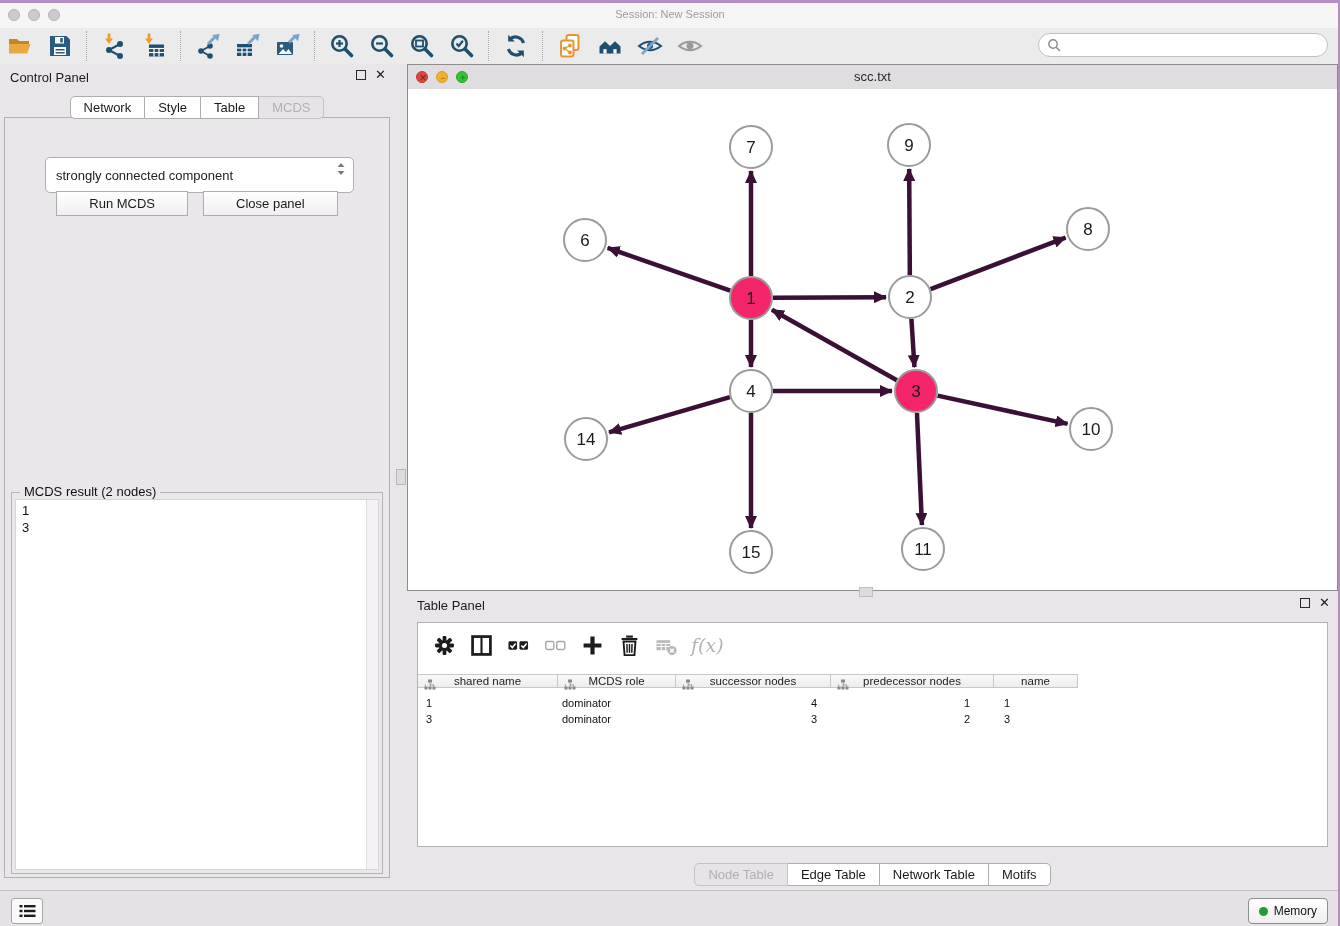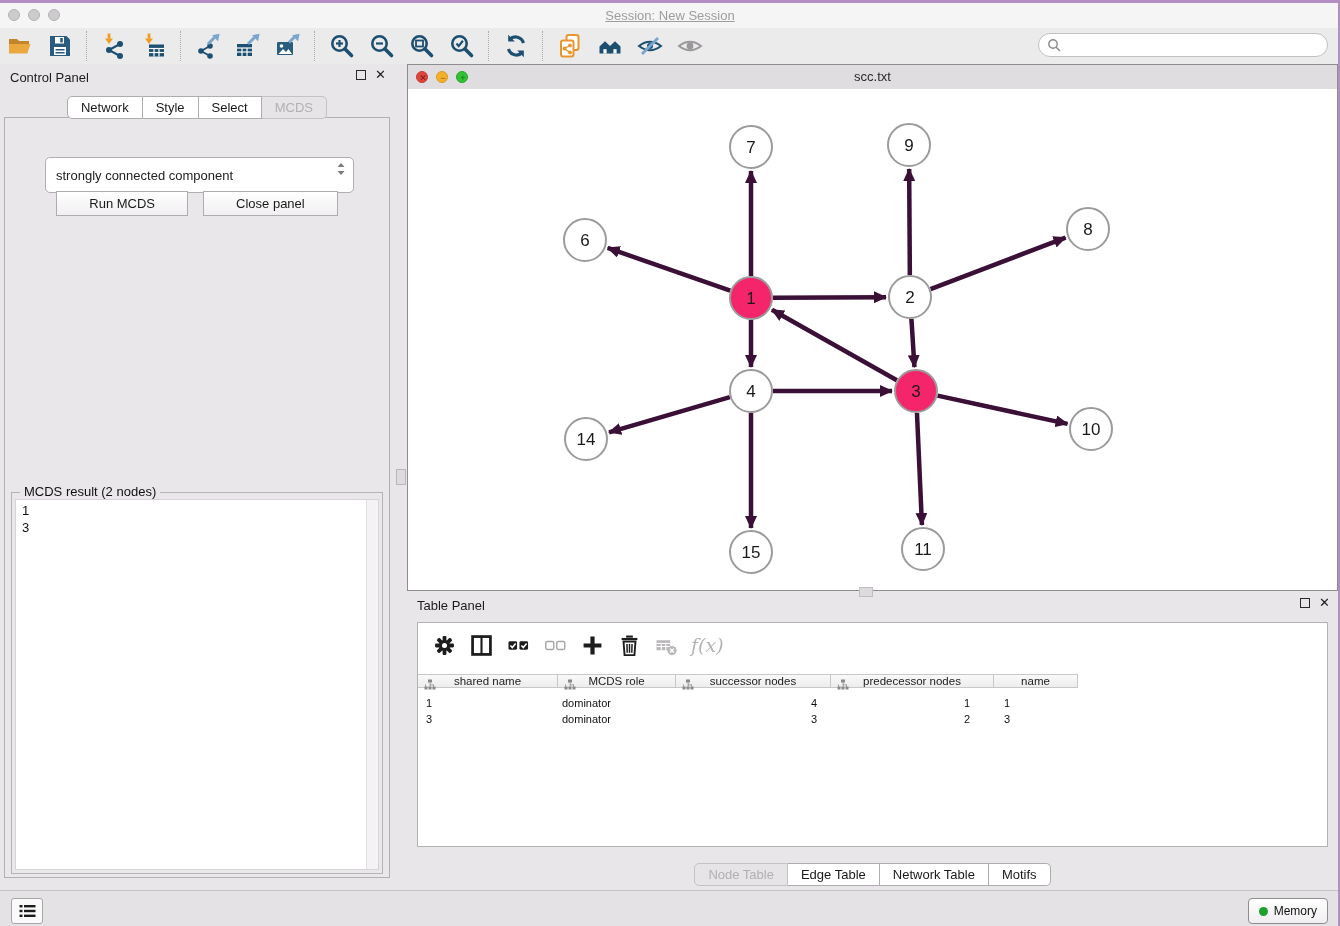--- a/index.html
+++ b/index.html
@@ -6,21 +6,21 @@
   body{width:1340px;height:926px;overflow:hidden;background:#e8e6e8;
        font-family:"Liberation Sans","DejaVu Sans",sans-serif;color:#222;position:relative;}
   .frame-top{position:absolute;left:0;top:0;width:1340px;height:3px;background:#b48ec2;z-index:50;}
   .frame-right{position:absolute;right:0;top:0;width:2px;height:926px;background:#b48ec2;z-index:50;}
 
   
   .titlebar{position:absolute;left:0;top:3px;width:1340px;height:25px;background:#f6f5f6;
             border-bottom:1px solid #cdcbcd;}
   .traffic{position:absolute;left:8px;top:6px;display:flex;gap:8px;}
   .traffic .light{width:12px;height:12px;border-radius:50%;background:#cdcbcd;border:1px solid #b5b3b5;box-sizing:border-box;}
-  .titlebar .wtitle{position:absolute;left:0;right:0;top:5px;text-align:center;font-size:13px;color:#9e9c9e;text-decoration:underline;}
+  .titlebar .wtitle{position:absolute;left:0;right:0;top:5px;text-align:center;font-size:11px;color:#9e9c9e;}
 
   
   .toolbar{position:absolute;left:0;top:28px;width:1340px;height:36px;background:#ecebec;
            border-bottom:1px solid #c6c4c6;display:flex;align-items:center;}
   .tb-icon{width:30px;height:28px;margin:0 5px;display:flex;align-items:center;justify-content:center;cursor:default;}
   .tb-icon svg{width:26px;height:26px;}
   .tb-sep{width:1px;height:30px;margin:0 6px;border-left:1px dotted #aba9ab;}
   .searchbox{position:absolute;right:12px;top:5px;width:290px;height:24px;background:#fff;
              border:1px solid #c2c0c2;border-radius:12px;display:flex;align-items:center;padding-left:8px;box-sizing:border-box;}
   .searchbox input{border:none;outline:none;flex:1;font-size:13px;background:transparent;margin-left:4px;}
@@ -280,21 +280,21 @@
   <div class="panel-head">
     <div class="ptitle">Control Panel</div>
     <div class="pctrl">
       <div class="float-box"></div>
       <div class="close-x">✕</div>
     </div>
   </div>
   <div class="cp-tabs" id="cp-tabs">
       <div class="tabbtn">Network</div>
       <div class="tabbtn">Style</div>
-      <div class="tabbtn">Select</div>
+      <div class="tabbtn">Table</div>
       <div class="tabbtn active">MCDS</div>
     </div>
   <div class="cp-body">
     <div class="criterion">
       <span>strongly connected component</span>
       <span class="stepper">
         <svg viewBox="0 0 12 18">
             <path d="M2.5 7L6 3l3.5 4z" fill="#7c7a7c"></path>
             <path d="M2.5 11L6 15l3.5-4z" fill="#7c7a7c"></path>
           </svg>

